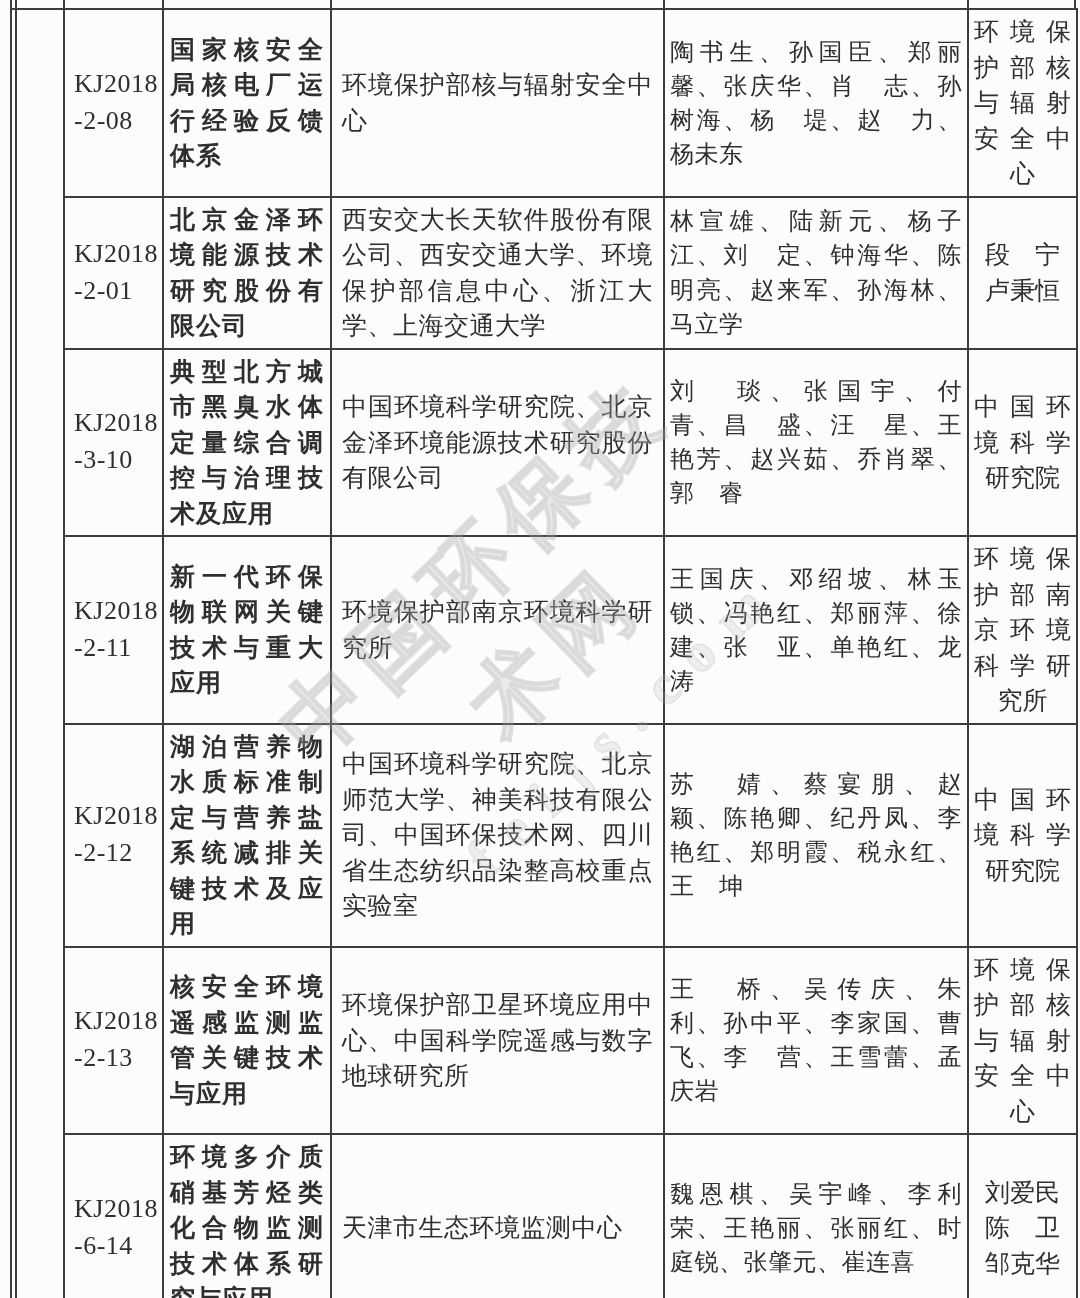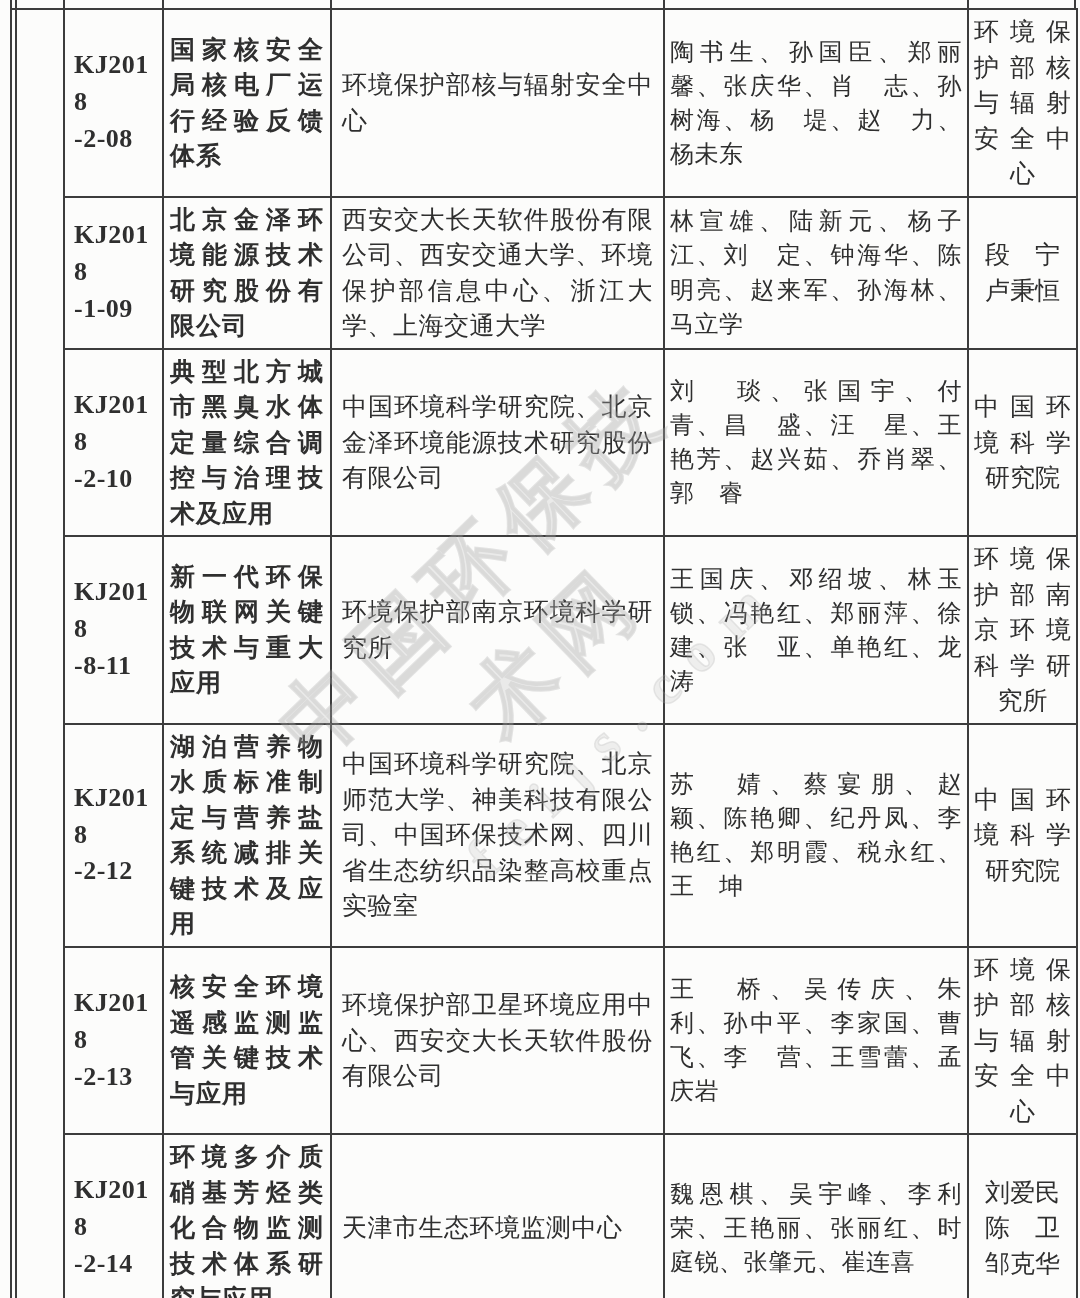--- a/index.html
+++ b/index.html
@@ -23,21 +23,21 @@
     padding:6px 8px;
     word-break:break-all;
     overflow:hidden;
   }
   td.strip{padding:0;}
   td.code-cell{
     font-size:26px;
     padding-left:9px;padding-right:2px;
     letter-spacing:0.5px;
   }
-  td.code-cell span{display:block;font-weight:bold;}
+  td.code-cell span{display:block;}
   td.project-cell{
     text-align:justify;
     padding:4px 6px;
     letter-spacing:1px;
     font-weight:bold;
   }
   td.org-cell{
     text-align:justify;
     padding:4px 10px;
     letter-spacing:0.5px;
@@ -110,42 +110,42 @@
             <span>-2-08</span>
           </td>
         <td class="project-cell">国家核安全局核电厂运行经验反馈体系</td>
         <td class="org-cell">环境保护部核与辐射安全中心</td>
         <td class="people-cell">陶书生、孙国臣、郑丽馨、张庆华、肖　志、孙树海、杨　堤、赵　力、杨未东</td>
         <td class="nominator-cell">环境保护部核与辐射安全中心</td>
       </tr>
       <tr style="height:142px">
         <td class="code-cell">
             <span>KJ2018</span>
-            <span>-1-09</span>
+            <span>-2-01</span>
           </td>
         <td class="project-cell">北京金泽环境能源技术研究股份有限公司</td>
         <td class="org-cell">西安交大长天软件股份有限公司、西安交通大学、环境保护部信息中心、浙江大学、上海交通大学</td>
         <td class="people-cell">林宣雄、陆新元、杨子江、刘　定、钟海华、陈明亮、赵来军、孙海林、马立学</td>
         <td class="nominator-cell">段　宁
 卢秉恒</td>
       </tr>
       <tr style="height:142px">
         <td class="code-cell">
             <span>KJ2018</span>
-            <span>-2-10</span>
+            <span>-3-10</span>
           </td>
         <td class="project-cell">典型北方城市黑臭水体定量综合调控与治理技术及应用</td>
         <td class="org-cell">中国环境科学研究院、北京金泽环境能源技术研究股份有限公司</td>
         <td class="people-cell">刘　琰、张国宇、付　青、昌　盛、汪　星、王艳芳、赵兴茹、乔肖翠、郭　睿</td>
         <td class="nominator-cell">中国环境科学研究院</td>
       </tr>
       <tr style="height:178px">
         <td class="code-cell">
             <span>KJ2018</span>
-            <span>-8-11</span>
+            <span>-2-11</span>
           </td>
         <td class="project-cell">新一代环保物联网关键技术与重大应用</td>
         <td class="org-cell">环境保护部南京环境科学研究所</td>
         <td class="people-cell">王国庆、邓绍坡、林玉锁、冯艳红、郑丽萍、徐　建、张　亚、单艳红、龙　涛</td>
         <td class="nominator-cell">环境保护部南京环境科学研究所</td>
       </tr>
       <tr style="height:182px">
         <td class="code-cell">
             <span>KJ2018</span>
             <span>-2-12</span>
@@ -154,28 +154,28 @@
         <td class="org-cell">中国环境科学研究院、北京师范大学、神美科技有限公司、中国环保技术网、四川省生态纺织品染整高校重点实验室</td>
         <td class="people-cell">苏　婧、蔡宴朋、赵　颖、陈艳卿、纪丹凤、李艳红、郑明霞、税永红、王　坤</td>
         <td class="nominator-cell">中国环境科学研究院</td>
       </tr>
       <tr style="height:180px">
         <td class="code-cell">
             <span>KJ2018</span>
             <span>-2-13</span>
           </td>
         <td class="project-cell">核安全环境遥感监测监管关键技术与应用</td>
-        <td class="org-cell">环境保护部卫星环境应用中心、西安交大长天软件股份有限公司</td>
+        <td class="org-cell">环境保护部卫星环境应用中心、中国科学院遥感与数字地球研究所</td>
         <td class="people-cell">王　桥、吴传庆、朱　利、孙中平、李家国、曹　飞、李　营、王雪蕾、孟庆岩</td>
         <td class="nominator-cell">环境保护部核与辐射安全中心</td>
       </tr>
       <tr style="height:142px">
         <td class="code-cell">
             <span>KJ2018</span>
-            <span>-2-14</span>
+            <span>-6-14</span>
           </td>
         <td class="project-cell">环境多介质硝基芳烃类化合物监测技术体系研究与应用</td>
         <td class="org-cell">天津市生态环境监测中心</td>
         <td class="people-cell">魏恩棋、吴宇峰、李利荣、王艳丽、张丽红、时庭锐、张肇元、崔连喜</td>
         <td class="nominator-cell">刘爱民
 陈　卫
 邹克华</td>
       </tr>
 
     </tbody>

